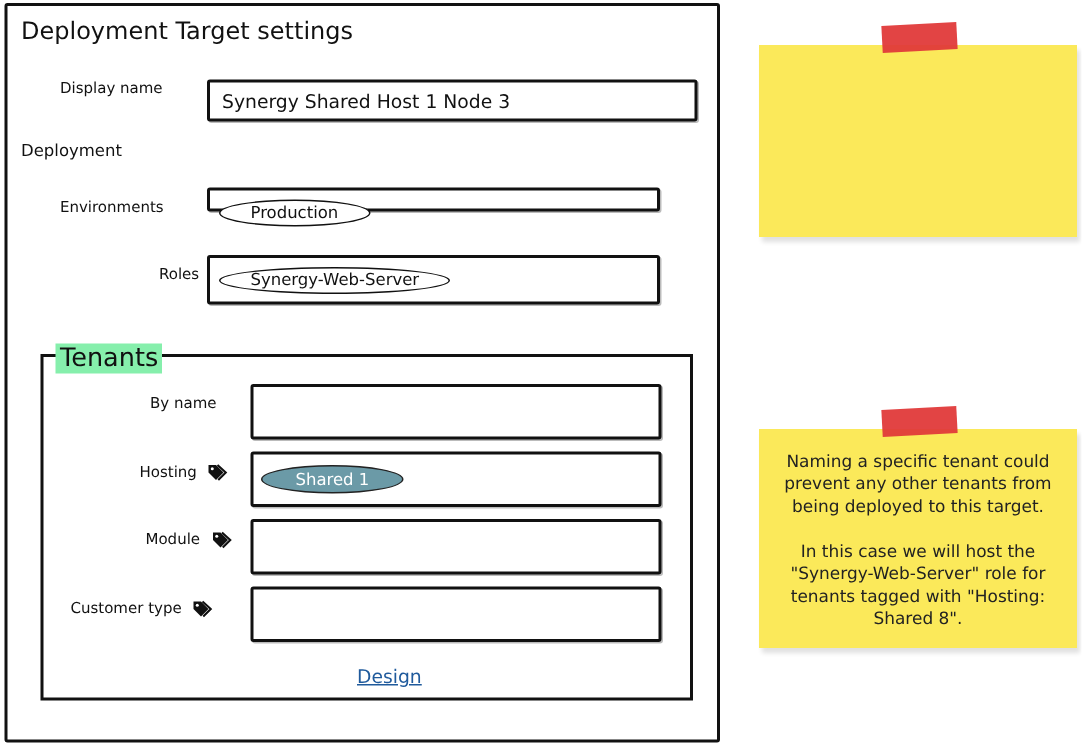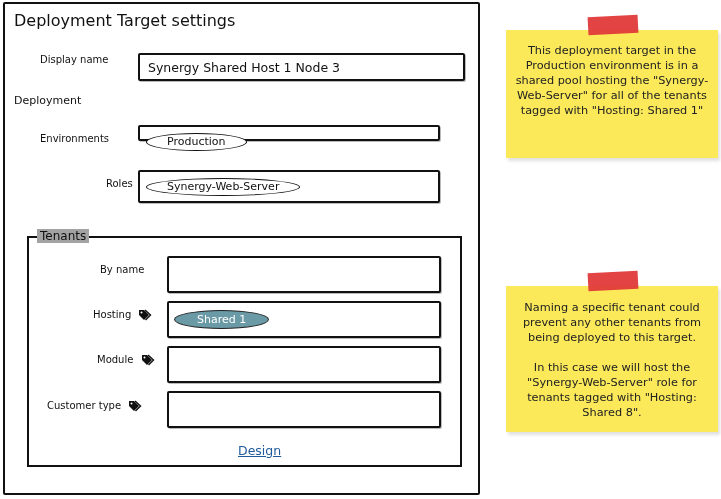--- a/index.html
+++ b/index.html
@@ -12,22 +12,22 @@
   .label { position:absolute; font-size:10px; text-align:right; white-space:nowrap; }
   .field { position:absolute; border:2px solid #111; border-radius:2px; background:#fff;
            box-sizing:border-box; box-shadow:1px 1px 0 #bbb; }
   .field .value { position:absolute; left:8px; top:5px; font-size:12.5px; white-space:nowrap; }
   .chip { position:absolute; left:6px; top:5px; height:18px; border:1.5px solid #111;
           border-radius:50%/50%; box-sizing:border-box; font-size:11px; line-height:16px;
           padding:0 20px; white-space:nowrap; background:#fff; }
   .chip.tag { background:#6b9aa7; color:#fff; border-color:#222; }
   .fieldset { position:absolute; left:27px; top:236px; width:435px; height:231px;
               border:2px solid #111; box-sizing:border-box; }
-  .legend { position:absolute; left:37px; top:229px; background:#a3a3a3; padding:0 3px;
-            font-size:12px; }
+  .legend { position:absolute; left:37px; top:229px; background:#86efac; padding:0 3px;
+            font-size:17px; }
   .tag-icon { display:inline-block; width:14px; height:12px; vertical-align:middle; margin-left:4px; }
   .link { position:absolute; left:238px; top:443px; font-size:12.5px; color:#1f5a9c;
           text-decoration:underline; cursor:pointer; }
   .note { position:absolute; background:#fbe95a; box-shadow:2px 3px 3px rgba(0,0,0,0.12); }
   .note .tape { position:absolute; width:50px; height:18px; background:#e03a3a;
                 transform:rotate(-3deg); opacity:0.95; }
   .note .text { position:absolute; left:8px; right:8px; text-align:center;
                 font-size:11.3px; line-height:15px; color:#222; }
 </style>
 </head>
@@ -89,21 +89,20 @@
     <circle cx="3.5" cy="3.5" r="1" fill="#fff"></circle>
     <path d="M7 1 L12.5 6 L7.5 11" stroke="#111" stroke-width="1.4" fill="none"></path>
   </svg>
 </div>
 <div class="field" style="left:167px; top:391px; width:274px; height:37px;"></div>
 
 <a class="link">Design</a>
 
 <div class="note" style="left:506px; top:30px; width:212px; height:128px;">
   <div class="tape" style="left:82px; top:-14px;"></div>
-  <div class="text" style="top:13px;">This deployment target in the Production environment is in a shared pool hosting the "Synergy-Web-Server" for all of the tenants tagged with "Hosting: Shared 1"</div>
 </div>
 
 <div class="note" style="left:506px; top:286px; width:212px; height:146px;">
   <div class="tape" style="left:82px; top:-14px;"></div>
   <div class="text" style="top:14px; white-space:pre-line;">Naming a specific tenant could prevent any other tenants from being deployed to this target.
 
 In this case we will host the "Synergy-Web-Server" role for tenants tagged with "Hosting: Shared 8".</div>
 </div>
 
 </body></html>

